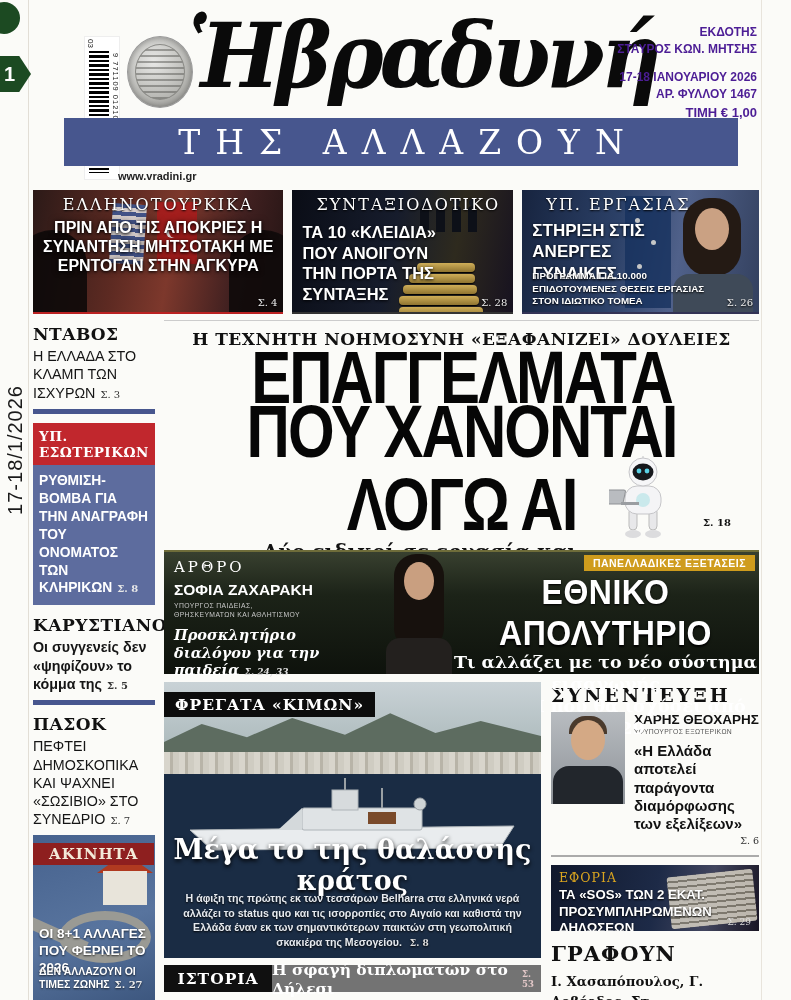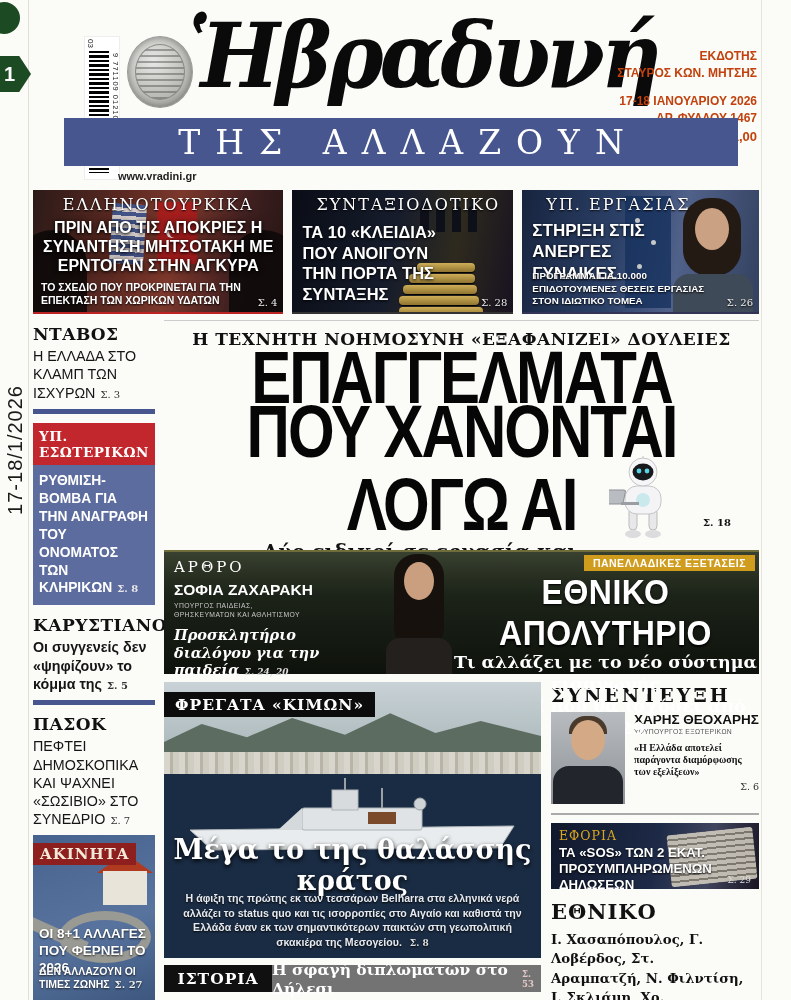--- a/index.html
+++ b/index.html
@@ -24,21 +24,21 @@
                 background:repeating-linear-gradient(180deg,#000 0 2px,#fff 2px 4px,#000 4px 7px,#fff 7px 9px);}
   .barcode-num{position:absolute;right:-1px;top:16px;writing-mode:vertical-rl;font-size:7.5px;letter-spacing:1px;color:#222;}
   .coin{position:absolute;left:127px;top:36px;width:64px;height:70px;border-radius:50%;
         background:radial-gradient(circle at 40% 35%,#e8e8e6,#b9b9b5 60%,#8f8f8b);
         border:1px solid #999;box-shadow:inset 0 0 6px rgba(0,0,0,.35);}
   .coin-inner{position:absolute;inset:7px;border-radius:50%;border:1px solid #8a8a86;
               background:repeating-linear-gradient(180deg,transparent 0 4px,rgba(90,90,86,.5) 4px 6px);}
   .logo{position:absolute;left:188px;top:10px;width:470px;text-align:center;
         font-family:"DejaVu Serif",serif;font-style:italic;font-weight:bold;font-size:84px;
         color:#0a0a0a;letter-spacing:-4px;line-height:1.05;transform:scaleY(1.06);transform-origin:top;}
-  .pub-block{position:absolute;right:34px;top:48px;text-align:right;font-weight:bold;font-size:12px;line-height:1.45;color:#c2410c;}
+  .pub-block{position:absolute;right:34px;top:24px;text-align:right;font-weight:bold;font-size:12px;line-height:1.45;color:#4c1d95;}
   .pub-block .gap{height:10px;}
   .pub-price{font-size:13px;}
   .sunday-band{position:absolute;left:64px;top:118px;width:674px;height:48px;background:#47568e;
                color:#fff;display:flex;align-items:center;justify-content:center;
                font-family:"DejaVu Serif",serif;font-size:33px;letter-spacing:15px;text-indent:15px;}
   .website{position:absolute;left:118px;top:170px;font-size:11px;font-weight:bold;color:#222;}
 
   
   .top-row{position:absolute;left:33px;top:190px;width:726px;height:124px;display:flex;gap:9px;}
   .promo{position:relative;overflow:hidden;color:#fff;border-bottom:2px solid #b22;}
@@ -96,21 +96,21 @@
   .sb-page{font-family:"DejaVu Serif",serif;font-size:10px;color:#333;margin-left:5px;}
   .sb-rule{height:5px;background:#47568e;margin:7px 0 9px;}
   .sb-esot{margin:4px 0 10px;}
   .sb-esot .head{background:#c1272d;color:#fff;font-family:"DejaVu Serif",serif;font-weight:bold;
                  font-size:13.5px;padding:5px 6px;letter-spacing:.5px;}
   .sb-esot .body{background:#5d6c9e;color:#fff;font-weight:bold;font-size:13.8px;line-height:1.3;padding:7px 6px 8px;}
   .sb-esot .sb-page{color:#e8e8e8;}
   .sb-akinita{position:relative;height:168px;margin:6px 0 10px;overflow:hidden;
               background:linear-gradient(160deg,#46628e 0%,#58749e 55%,#3c567e 100%);}
   .ak-label{position:absolute;left:0;top:8px;background:#8e1f1f;color:#f3e9d8;font-family:"DejaVu Serif",serif;
-            font-weight:bold;font-size:15px;padding:2px 7px;letter-spacing:1px;}
+            font-weight:bold;font-size:15px;padding:2px 16px;letter-spacing:1px;}
   .ak-key-ring{position:absolute;left:26px;top:76px;width:74px;height:34px;border:9px solid #9a9a94;border-radius:50%;}
   .ak-key-shaft{position:absolute;left:-6px;top:94px;width:62px;height:12px;background:#9a9a94;transform:rotate(24deg);}
   .ak-house-body{position:absolute;right:8px;top:36px;width:44px;height:34px;background:#e8e4da;}
   .ak-house-roof{position:absolute;right:2px;top:18px;width:0;height:0;border-left:28px solid transparent;
                  border-right:28px solid transparent;border-bottom:20px solid #b03a20;}
   .ak-text{position:absolute;left:6px;bottom:26px;color:#fff;font-weight:bold;font-size:13.5px;line-height:1.25;
            text-shadow:0 1px 2px rgba(0,0,0,.7);}
   .ak-sub{position:absolute;left:6px;bottom:12px;color:#fff;font-weight:bold;font-size:10.5px;line-height:1.2;
           text-shadow:0 1px 2px rgba(0,0,0,.7);}
   .ak-sub .sb-page{color:#eee;}
@@ -177,21 +177,21 @@
   .right-col{flex:1;display:flex;flex-direction:column;}
   .intv-header{font-family:"DejaVu Serif",serif;font-weight:bold;font-size:19px;letter-spacing:3px;margin:2px 0 6px;}
   .intv-body{display:flex;gap:9px;}
   .intv-photo{width:74px;height:92px;position:relative;overflow:hidden;background:linear-gradient(180deg,#b8bcc0,#8d9298);}
   .intv-photo .hd{position:absolute;left:20px;top:8px;width:34px;height:40px;border-radius:50%;background:#d4a985;}
   .intv-photo .hr{position:absolute;left:18px;top:4px;width:38px;height:18px;border-radius:16px 16px 0 0;background:#4a3a2c;}
   .intv-photo .bd{position:absolute;left:2px;bottom:0;width:70px;height:38px;border-radius:16px 16px 0 0;background:#22262c;}
   .intv-text{flex:1;}
   .intv-name{font-weight:bold;font-size:13.5px;}
   .intv-role{font-size:6.8px;color:#555;letter-spacing:.3px;margin-top:1px;}
-  .intv-quote{font-family:Liberation Serif, serif;font-weight:bold;font-size:10px;line-height:1.22;margin-top:7px;}
+  .intv-quote{font-family:Liberation Sans, sans-serif;font-weight:bold;font-size:15px;line-height:1.22;margin-top:7px;}
   .intv-pref{font-family:"DejaVu Serif",serif;font-size:9.5px;color:#333;text-align:right;margin-top:2px;}
   .intv-rule{height:2px;background:#aaa;margin:9px 0 8px;}
   .eforia{position:relative;height:66px;overflow:hidden;color:#fff;padding:5px 8px;box-sizing:border-box;
           background:linear-gradient(100deg,#10182c 0%,#1d2a47 50%,#41455e 75%,#191524 100%);}
   .ef-papers{position:absolute;right:4px;top:8px;width:86px;height:52px;transform:rotate(-6deg);
              background:repeating-linear-gradient(180deg,#d8d2c4 0 4px,#8a8474 4px 6px);opacity:.85;border-radius:3px;}
   .ef-kicker{position:relative;font-family:"DejaVu Serif",serif;font-size:12.5px;color:#d9a41f;letter-spacing:1px;}
   .ef-head{position:relative;font-weight:bold;font-size:13.2px;line-height:1.22;margin-top:2px;width:170px;
            text-shadow:0 1px 2px #000;}
   .ef-pref{position:absolute;right:8px;bottom:4px;font-family:"DejaVu Serif",serif;font-size:9px;color:#ddd;}
@@ -231,21 +231,20 @@
   <div class="website">www.vradini.gr</div>
 
   <div class="top-row">
     <div class="promo promo-1">
       <div class="silhouette sil-left"></div>
       <div class="silhouette sil-right"></div>
       <div class="flag-gr"></div>
       <div class="flag-tr"></div>
       <div class="kicker">ΕΛΛΗΝΟΤΟΥΡΚΙΚΑ</div>
       <div class="headline">ΠΡΙΝ ΑΠΟ ΤΙΣ ΑΠΟΚΡΙΕΣ Η ΣΥΝΑΝΤΗΣΗ ΜΗΤΣΟΤΑΚΗ ΜΕ ΕΡΝΤΟΓΑΝ ΣΤΗΝ ΑΓΚΥΡΑ</div>
-      <div class="deck">ΤΟ ΣΧΕΔΙΟ ΠΟΥ ΠΡΟΚΡΙΝΕΤΑΙ ΓΙΑ ΤΗΝ ΕΠΕΚΤΑΣΗ ΤΩΝ ΧΩΡΙΚΩΝ ΥΔΑΤΩΝ</div>
       <div class="pref">Σ. 4</div>
     </div>
     <div class="promo promo-2">
       <div class="figset">
           <i></i>
           <i></i>
           <i></i>
           <i></i>
         </div>
       <div class="coin-stack">
@@ -336,21 +335,21 @@
           <rect x="12" y="46" width="18" height="3" fill="#9a9da1"></rect>
         </svg>
         <div class="lead-pref">Σ. 18</div>
       </div>
 
       <div class="feature-band">
         <div class="fb-left">
           <div class="fb-kicker">ΑΡΘΡΟ</div>
           <div class="fb-author">ΣΟΦΙΑ ΖΑΧΑΡΑΚΗ</div>
           <div class="fb-role">ΥΠΟΥΡΓΟΣ ΠΑΙΔΕΙΑΣ, ΘΡΗΣΚΕΥΜΑΤΩΝ ΚΑΙ ΑΘΛΗΤΙΣΜΟΥ</div>
-          <div class="fb-title"><span>Προσκλητήριο διαλόγου για την παιδεία</span> <span class="fb-pref">Σ. 24, 20</span></div>
+          <div class="fb-title"><span>Προσκλητήριο διαλόγου για την παιδεία</span> <span class="fb-pref">Σ. 24, 33</span></div>
         </div>
         <div class="fb-photo">
           <div class="hair"></div>
             <div class="face"></div>
             <div class="body"></div>
         </div>
         <div class="fb-right">
           <div class="fb-badge">ΠΑΝΕΛΛΑΔΙΚΕΣ ΕΞΕΤΑΣΕΙΣ</div>
           <div class="fb-head"><span>ΕΘΝΙΚΟ ΑΠΟΛΥΤΗΡΙΟ</span></div>
           <div class="fb-deck">
@@ -406,21 +405,21 @@
             </div>
           </div>
           <div class="intv-rule"></div>
           <div class="eforia">
             <div class="ef-papers"></div>
             <div class="ef-kicker">ΕΦΟΡΙΑ</div>
             <div class="ef-head">ΤΑ «SOS» ΤΩΝ 2 ΕΚΑΤ. ΠΡΟΣΥΜΠΛΗΡΩΜΕΝΩΝ ΔΗΛΩΣΕΩΝ</div>
             <div class="ef-pref">Σ. 29</div>
           </div>
           <div class="grafoun">
-            <div class="gr-header">ΕΘΝΙΚΟ</div>
+            <div class="gr-header">ΓΡΑΦΟΥΝ</div>
             <div class="gr-names">Ι. Χασαπόπουλος, Γ. Λοβέρδος, Στ. Αραμπατζή, Ν. Φιλντίση, Ι. Σκλιάμη, Χρ. Ζαμπούνης, Αντ. Κατσαρός, Σπ. Barozzi</div>
 
           </div>
         </div>
       </div>
 
     </div>
   </div>
 </div>
 

